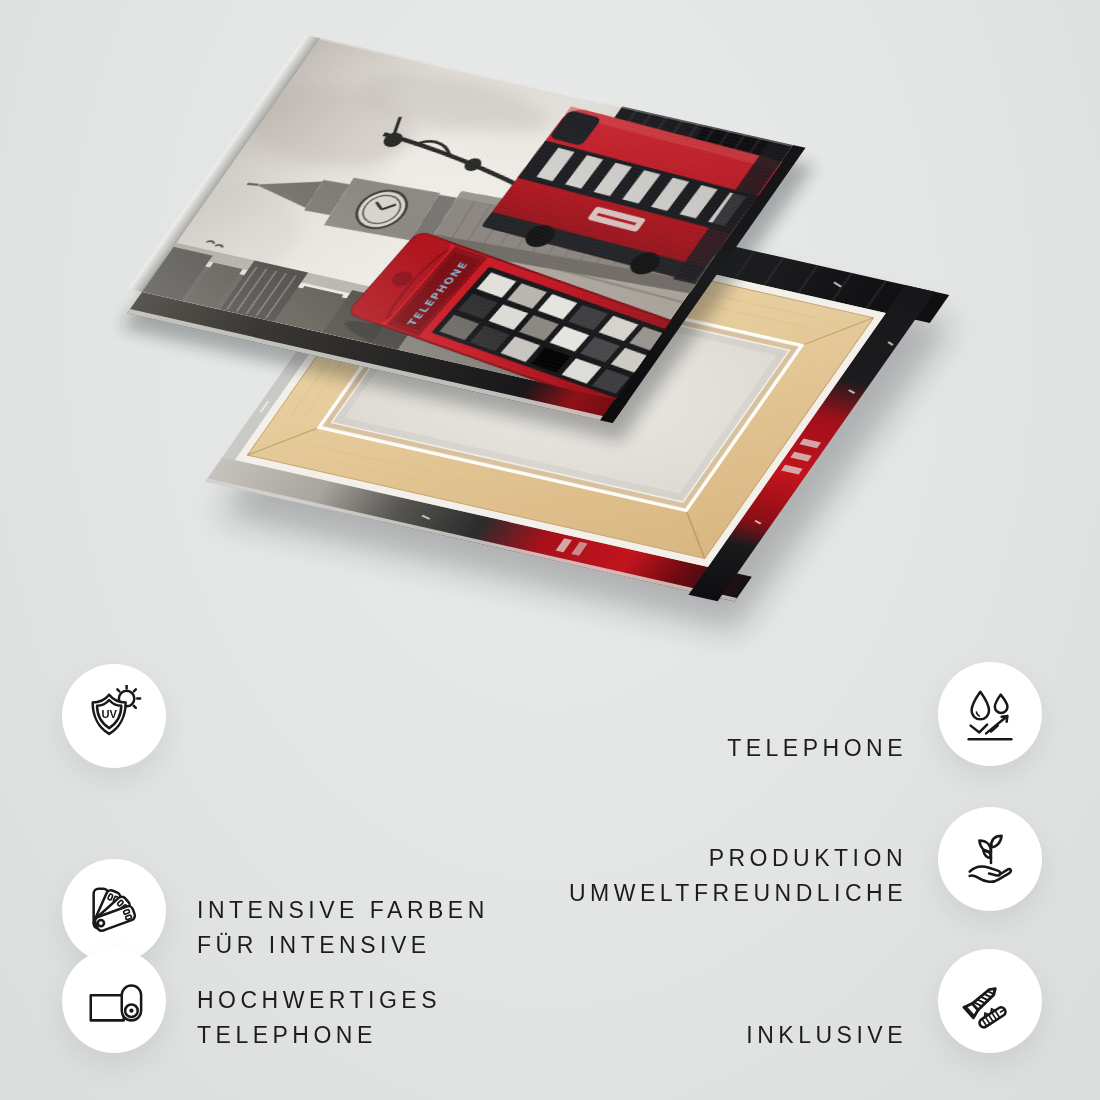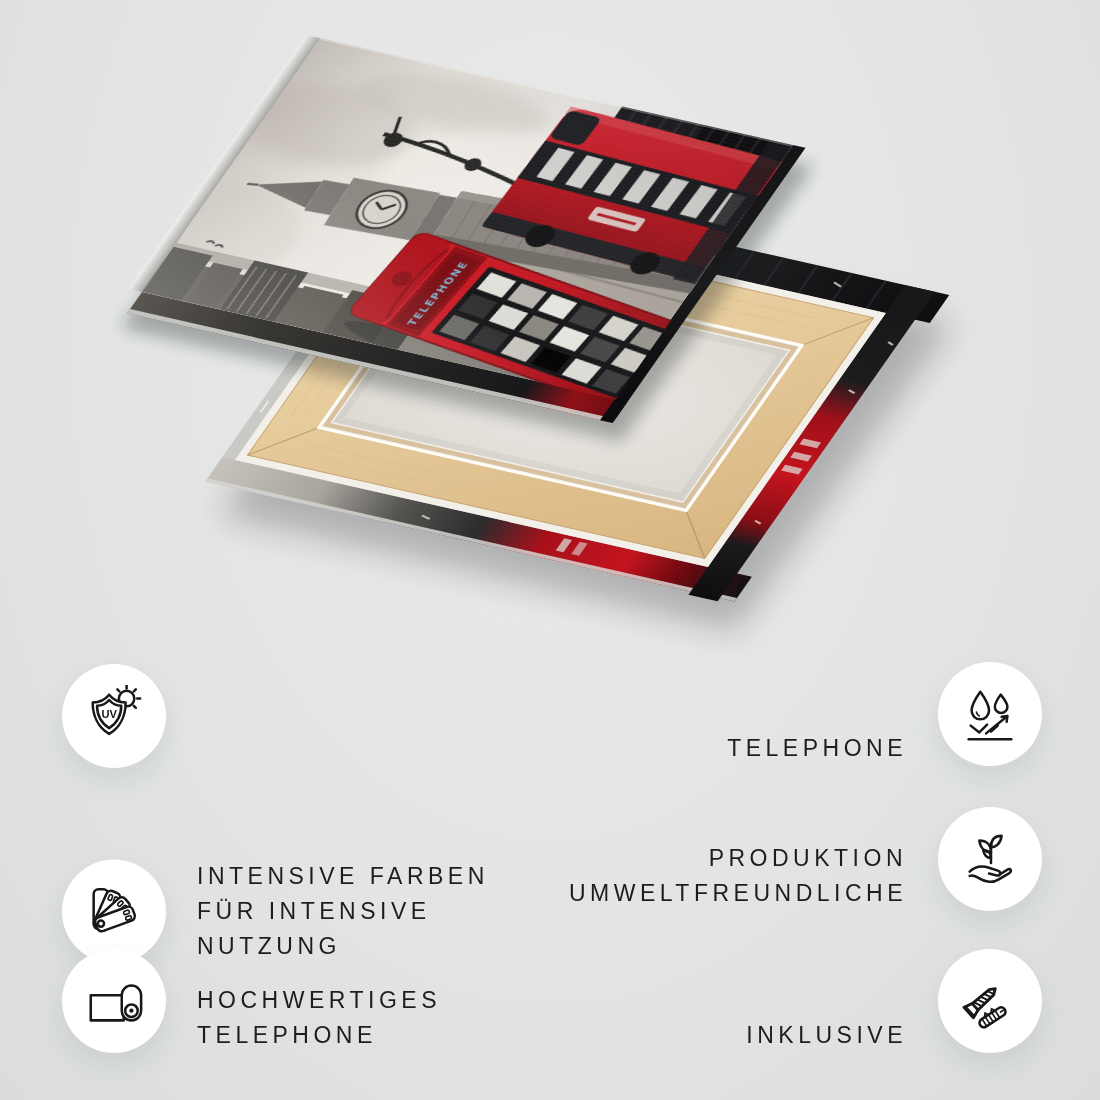--- a/index.html
+++ b/index.html
@@ -364,21 +364,20 @@
           <rect class="ic-white" x="11" y="9" width="15" height="41" rx="5"></rect>
           <rect class="ic-thin" x="14.5" y="13" width="3.5" height="6" rx="1.5"></rect>
           <rect class="ic-thin" x="20.5" y="13" width="3.5" height="6" rx="1.5"></rect>
         </g>
       <circle class="ic-white" cx="18.5" cy="44.5" r="3.2"></circle>
     </svg>
   </div>
   <div class="feature-text">
     <span>INTENSIVE FARBEN</span>
     <span>FÜR INTENSIVE</span>
-    <span>NUTZUNG</span>
   </div>
 </div>
 
 <div class="feature f-right" style="top:859px">
   <div class="icon-circle">
     <svg viewBox="0 0 64 64">
       <path class="ic" d="M33 36 C33 28 33 22 33 16"></path>
       <path class="ic" d="M33 25 C27 25 22 21 21 13 C28 13 33 17 33 25 Z"></path>
       <path class="ic" d="M33 20 C38 20 43 16 44 8 C37 8 33 12 33 20 Z"></path>
       <path class="ic" d="M33 31 C29 31 26 28 25 23 C30 23 33 26 33 31 Z"></path>

